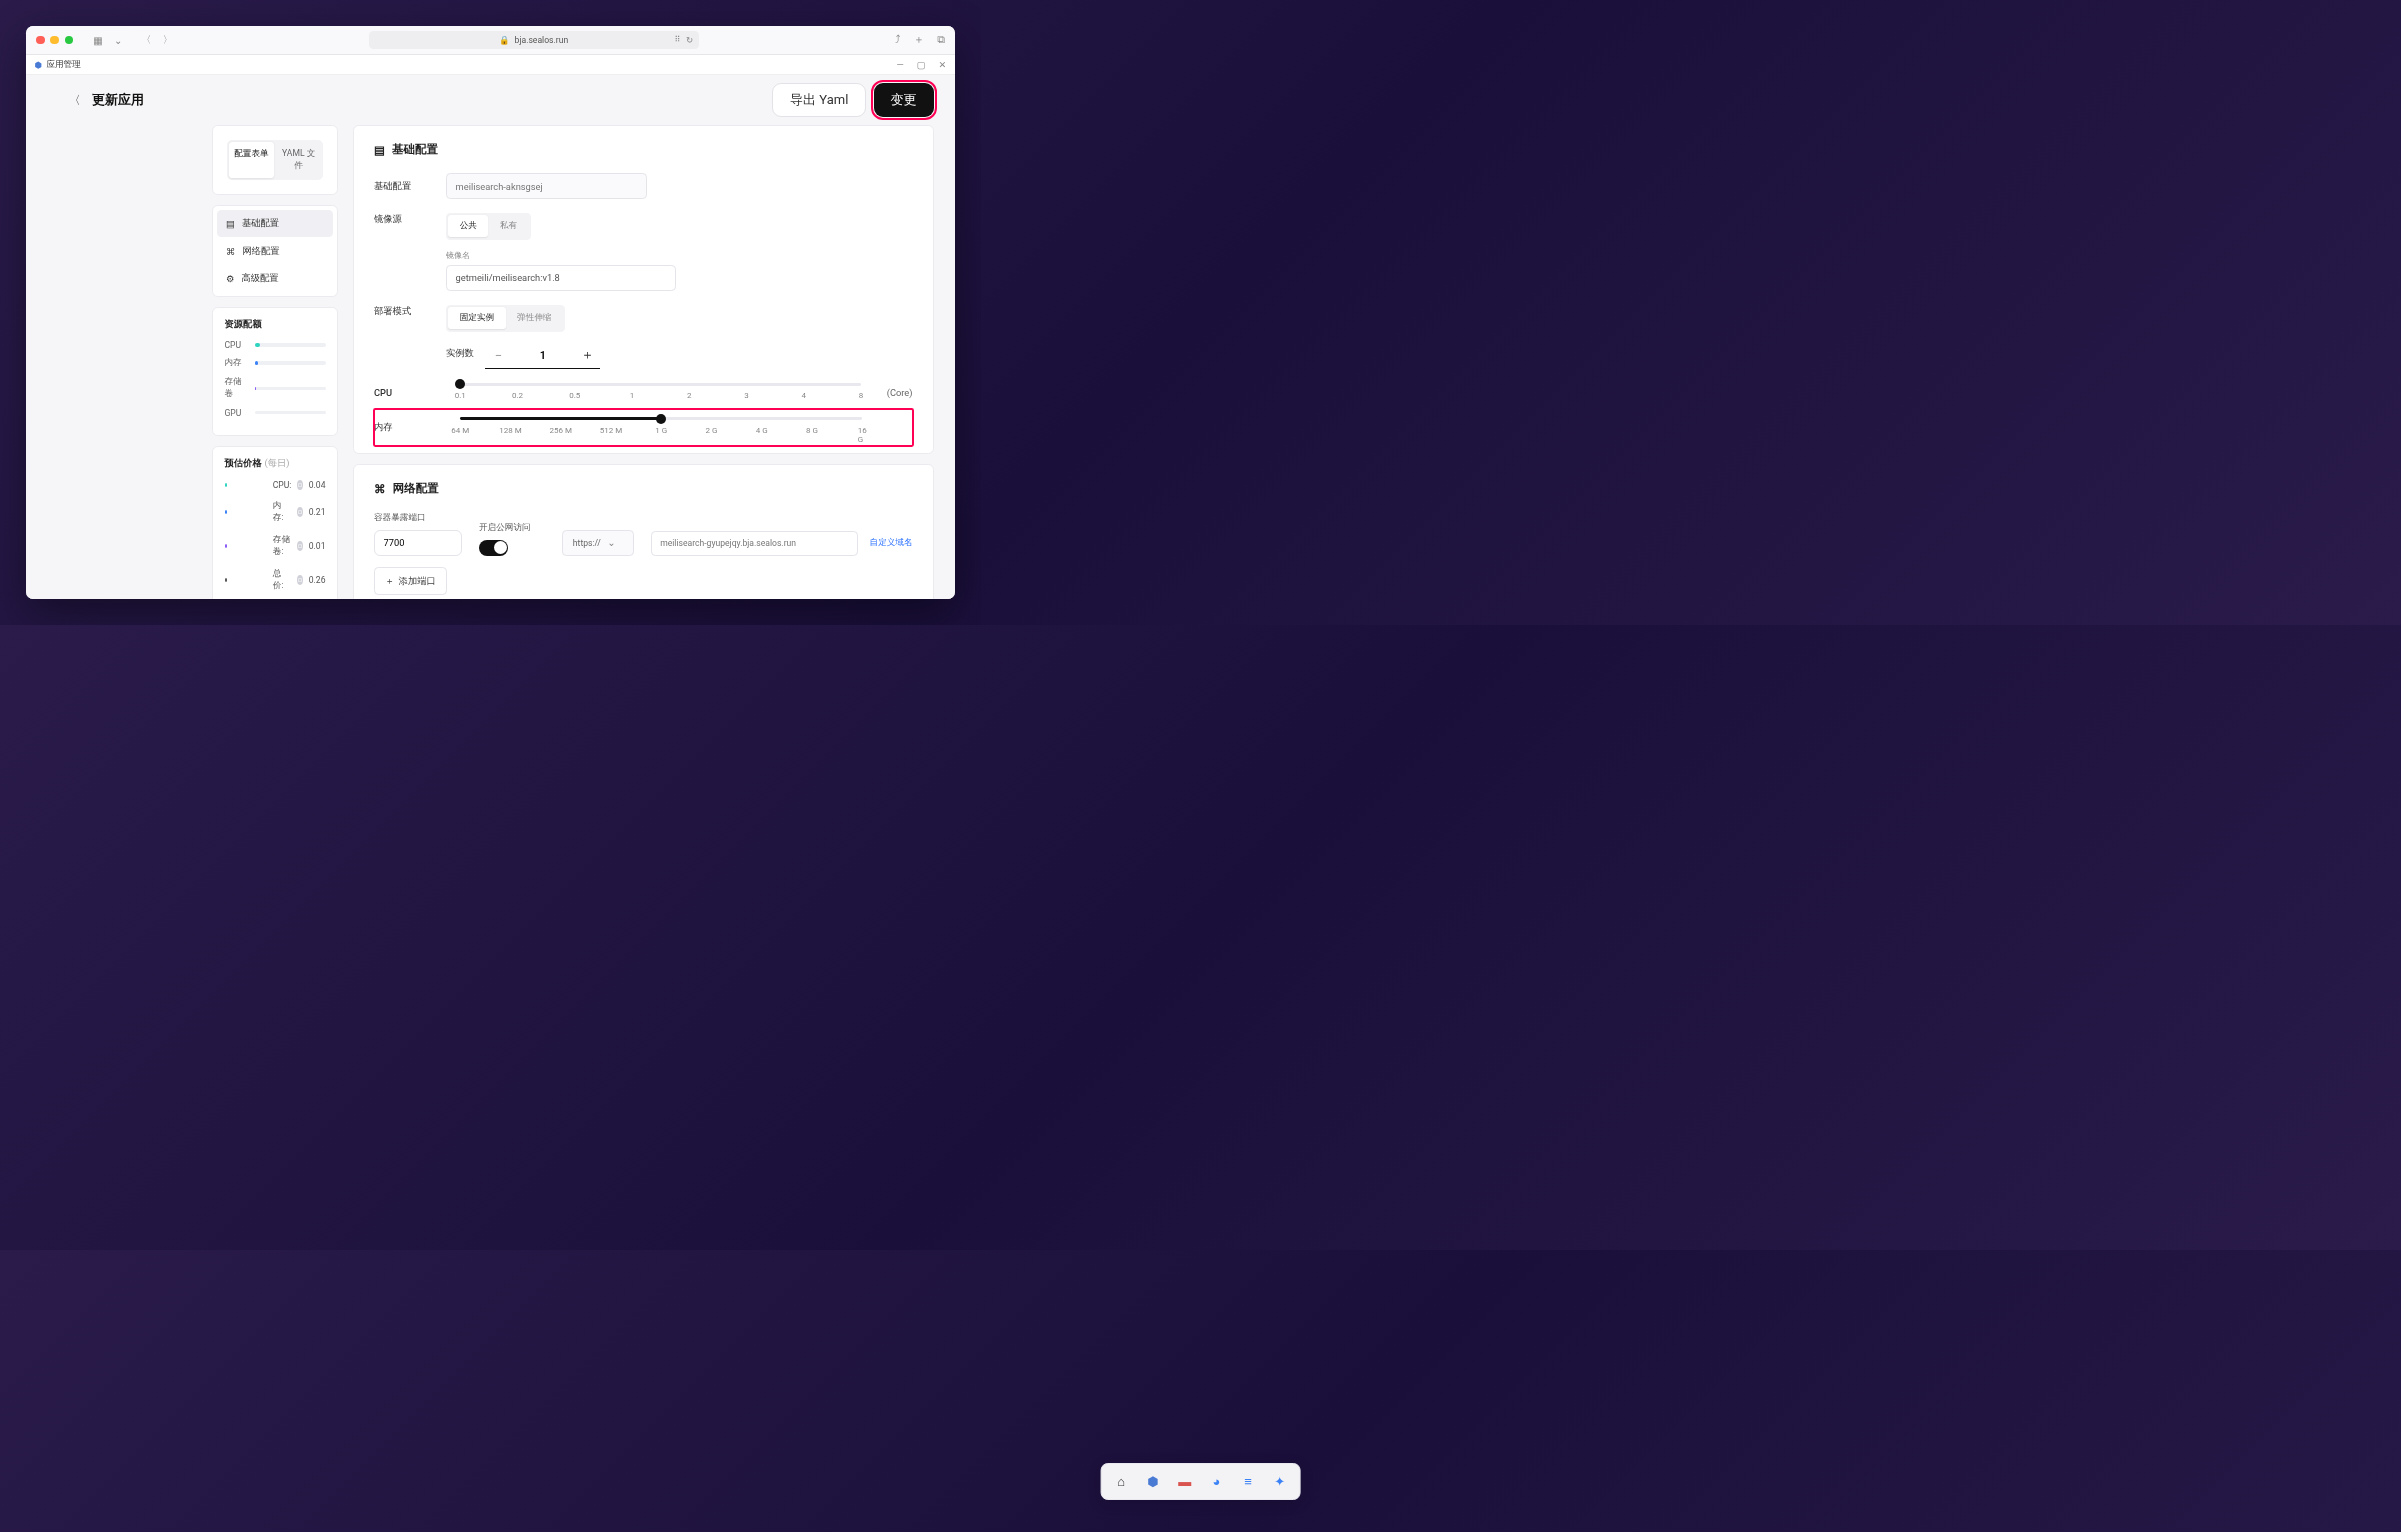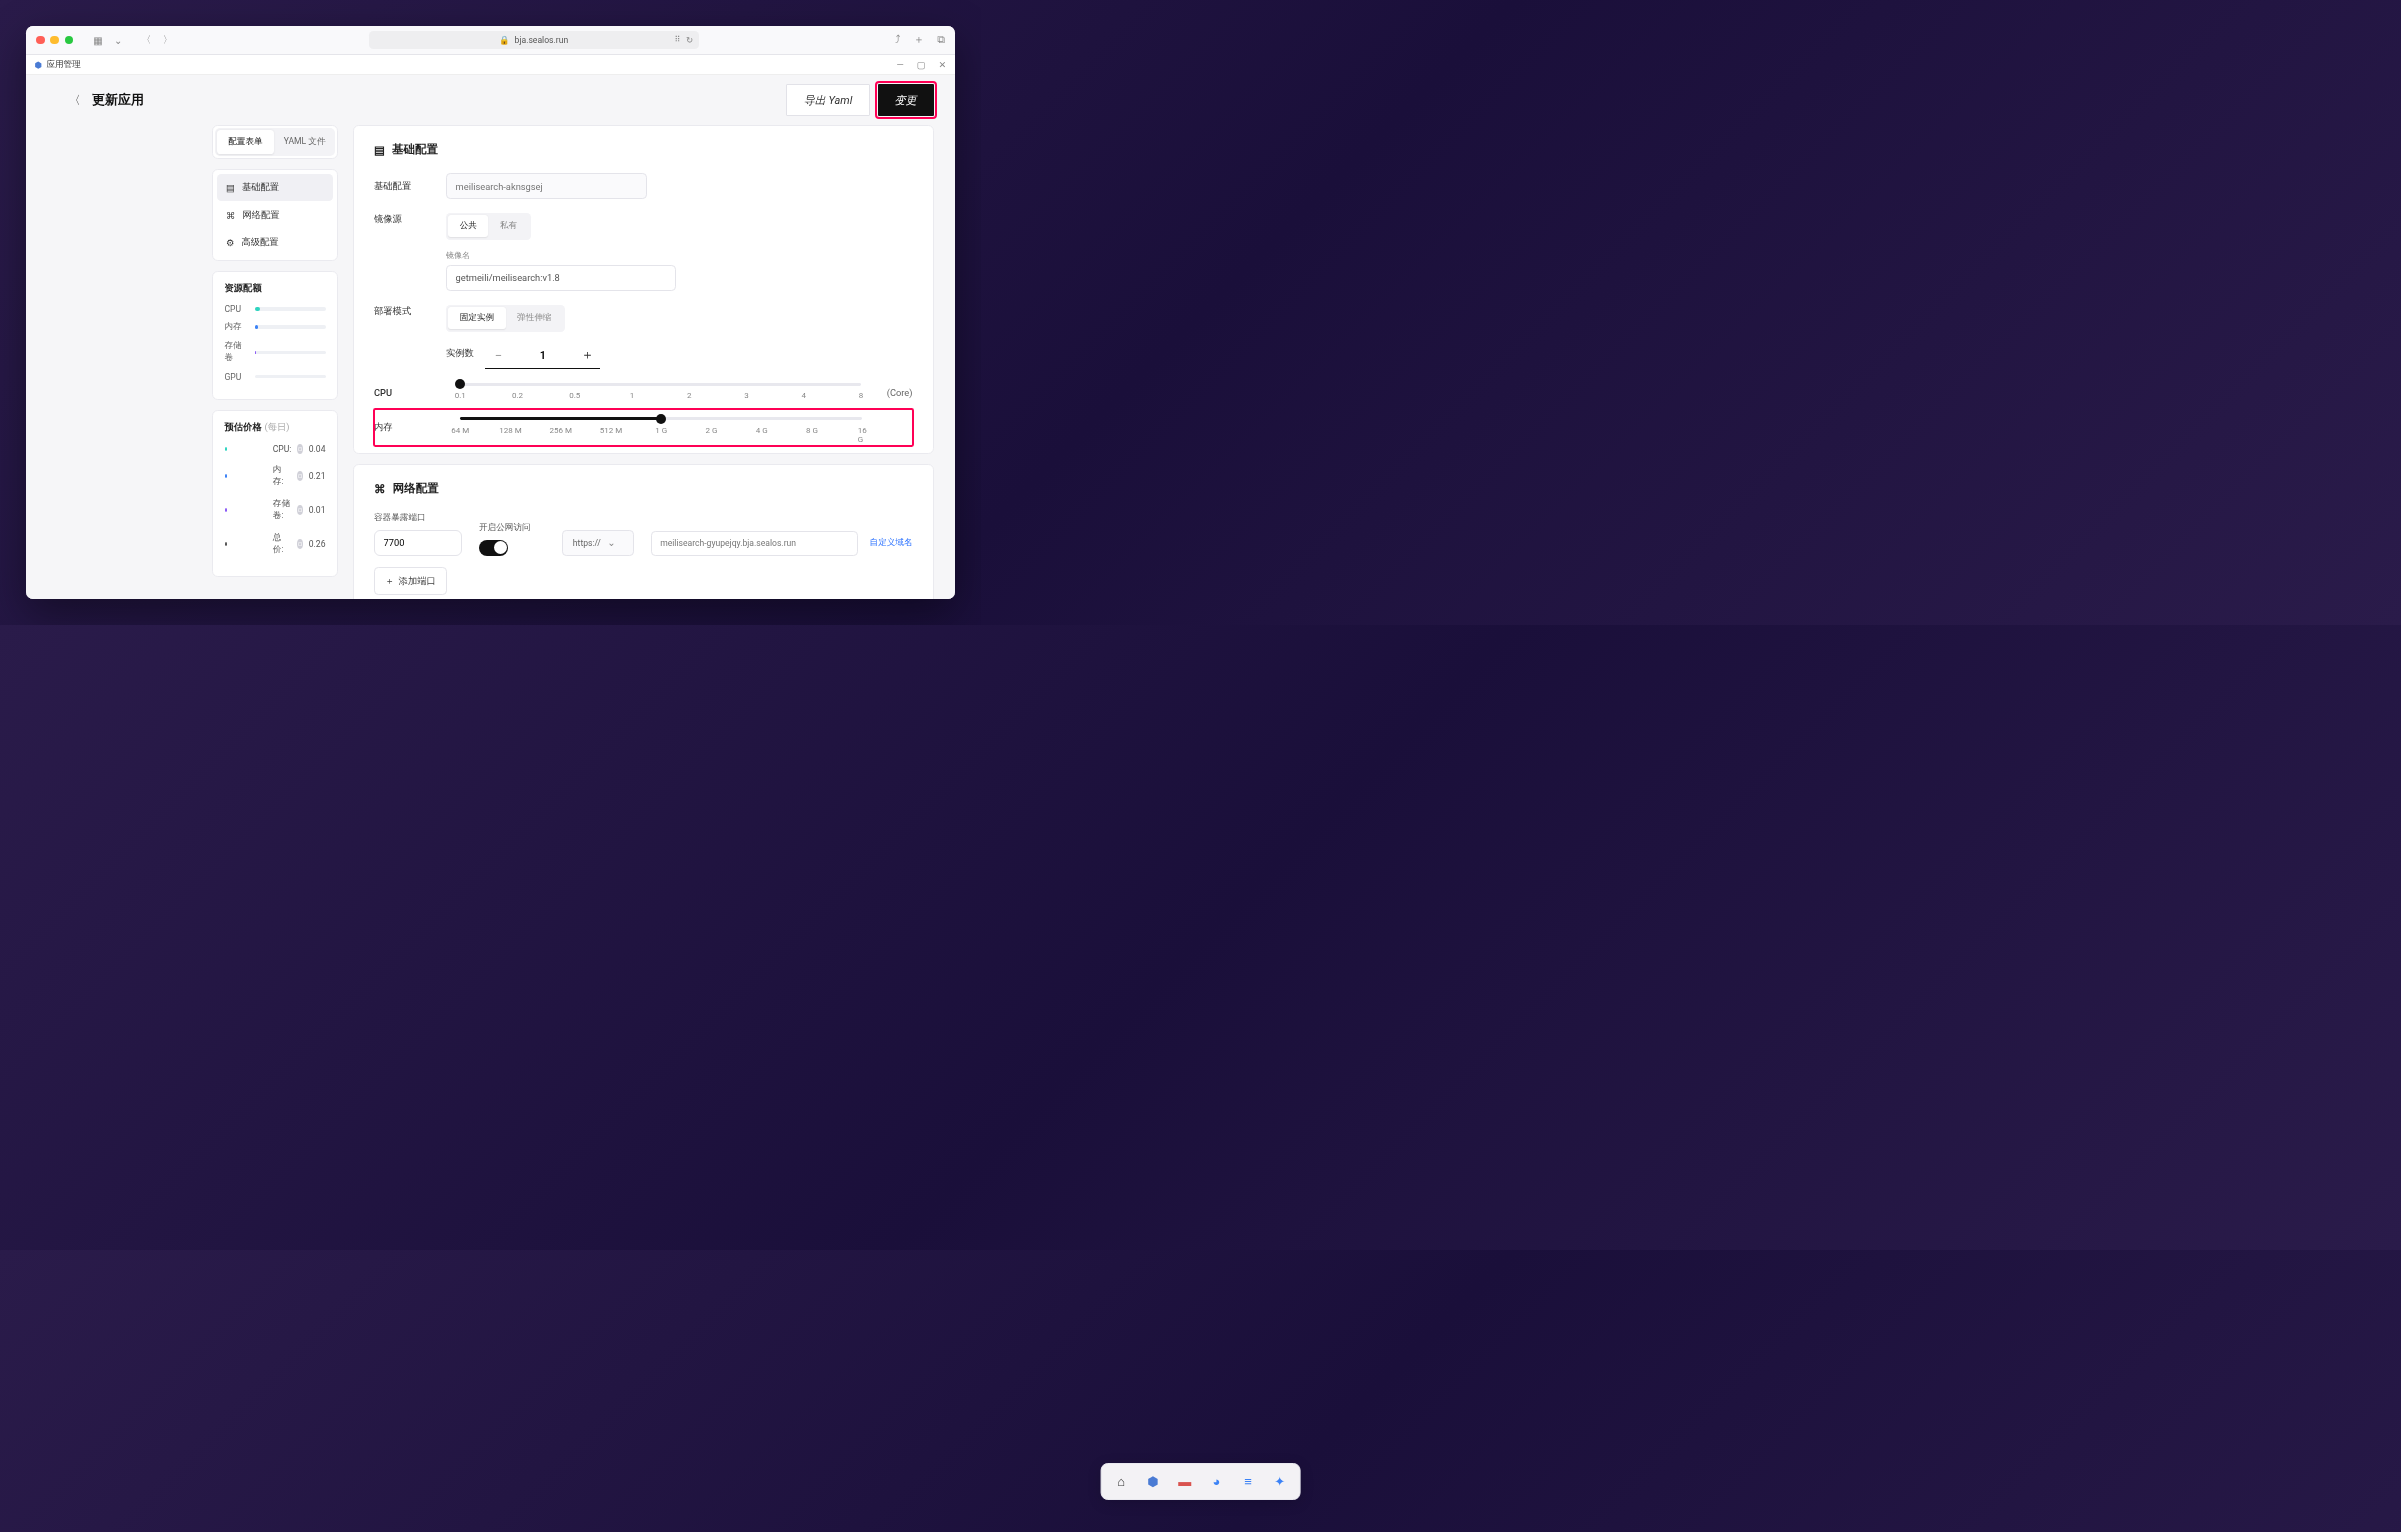--- a/index.html
+++ b/index.html
@@ -17,21 +17,21 @@
 .addr-right { position: absolute; right: 5.7px; display: flex; gap: 5.7px; color: #888; }
 .tb-right { display: flex; gap: 13px; color: #888; font-size: 10.8px; }
 .app-hdr { height: 20px; background: #fff; border-bottom: 0.7px solid #eee; display: flex; align-items: center; padding: 0 8.6px; justify-content: space-between; font-size: 8.6px; color: #333; }
 .app-hdr-left { display: flex; align-items: center; gap: 4.3px; }
 .app-hdr-right { display: flex; gap: 13px; color: #888; font-size: 9.3px; }
 .content { flex: 1; background: #f6f6f8; display: flex; flex-direction: column; overflow: hidden; }
 .topbar { height: 50px; display: flex; align-items: center; justify-content: space-between; padding: 0 21.5px 0 43px; }
 .back-title { display: flex; align-items: center; gap: 11.5px; }
 .pg-title { font-size: 13px; font-weight: 600; color: #111; }
 .btns { display: flex; gap: 7.2px; }
-.btn { padding: 7.2px 17px; border-radius: 1px; font-size: 11px; border: none; cursor: pointer; font-style: italic; }
+.btn { padding: 7.2px 17px; border-radius: 9px; font-size: 13px; border: none; cursor: pointer; }
 .btn-ghost { background: #fff; border: 0.7px solid #e2e2e8; color: #333; }
 .btn-primary { background: #111; color: #fff; outline: 2.2px solid #ff0055; outline-offset: 1.4px; }
 .main-area { flex: 1; display: flex; gap: 13px; padding: 0 21.5px 14.3px 186px; position: relative; overflow: auto; }
 .sidebar { position: absolute; left: 186px; top: 0; width: 126px; display: flex; flex-direction: column; gap: 10px; }
 .card { background: #fff; border-radius: 5.7px; border: 0.7px solid #eaeaef; }
 .side-tabs { display: flex; padding: 4.3px; gap: 2.9px; }
 .side-tab { flex: 1; padding: 5.7px 2.9px; text-align: center; font-size: 8.6px; border-radius: 3.6px; cursor: pointer; color: #666; }
 .side-tab.active { background: #fff; color: #111; font-weight: 500; box-shadow: 0 0.7px 2.2px rgba(0,0,0,0.08); }
 .side-tabs-wrap { background: #f3f3f6; border-radius: 5px; padding: 2.2px; }
 .nav-items { padding: 4.3px; }
@@ -139,21 +139,21 @@
       </div>
       <div class="btns">
         <button class="btn btn-ghost">导出 Yaml</button>
         <button class="btn btn-primary">变更</button>
       </div>
     </div>
 
     <div class="main-area">
       <div class="sidebar">
         <div class="card">
-          <div class="side-tabs side-tabs-wrap" style="margin:2px;">
+          <div class="side-tabs side-tabs-wrap" style="margin:14px;">
             <div class="side-tab active">配置表单</div>
             <div class="side-tab">YAML 文件</div>
           </div>
         </div>
         <div class="card nav-items">
           <div class="nav-item active">
             <span>▤</span>
             <span>基础配置</span>
           </div>
           <div class="nav-item">

